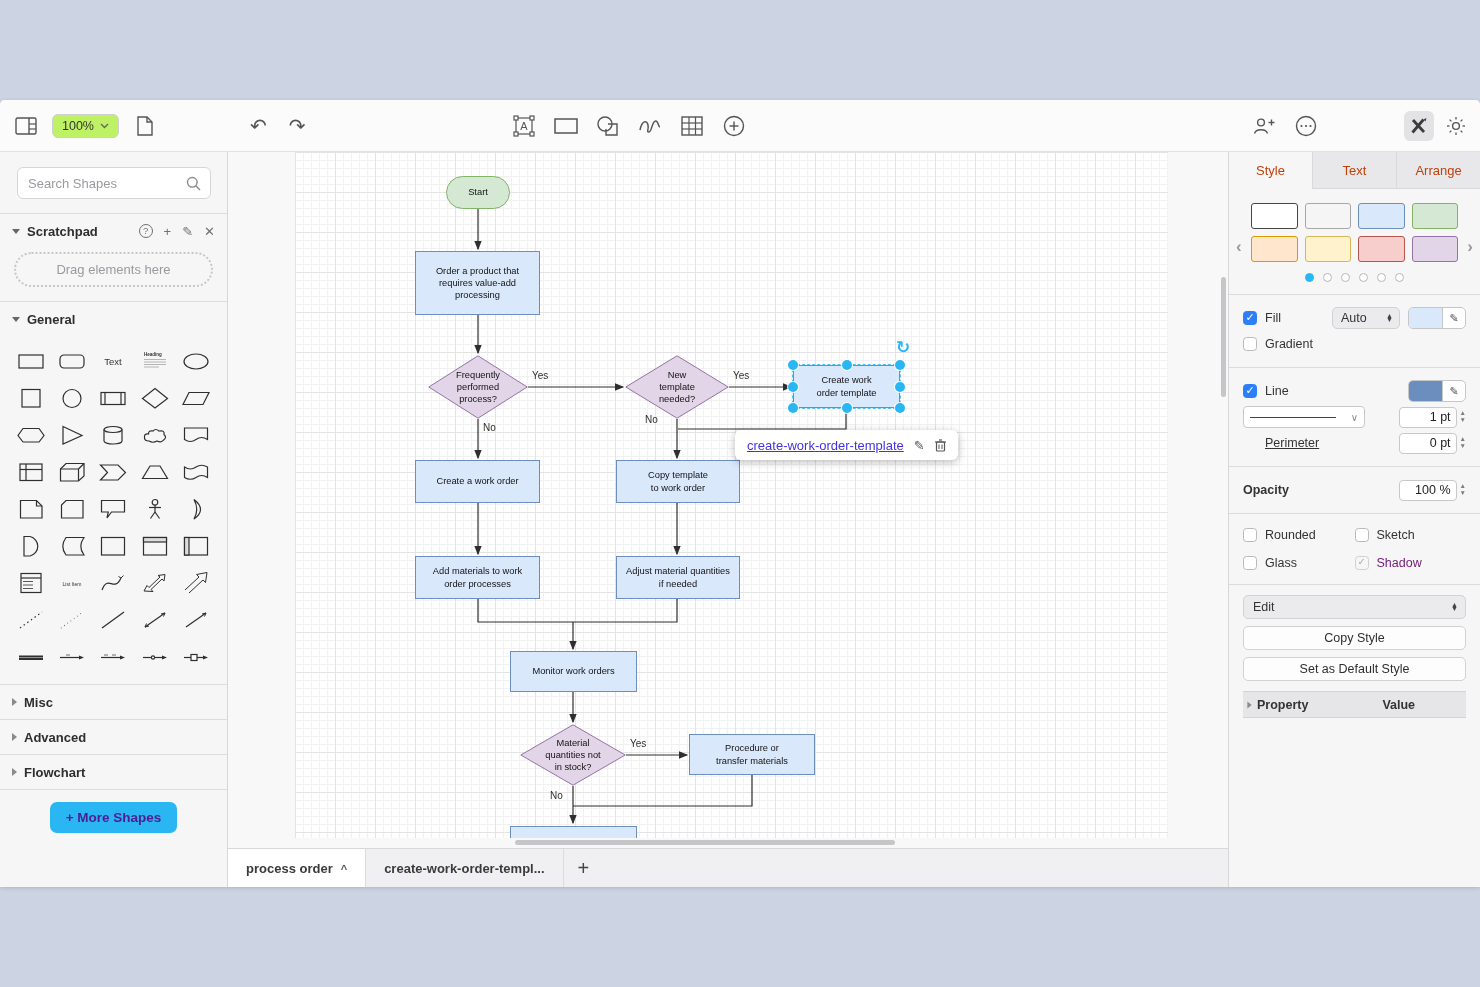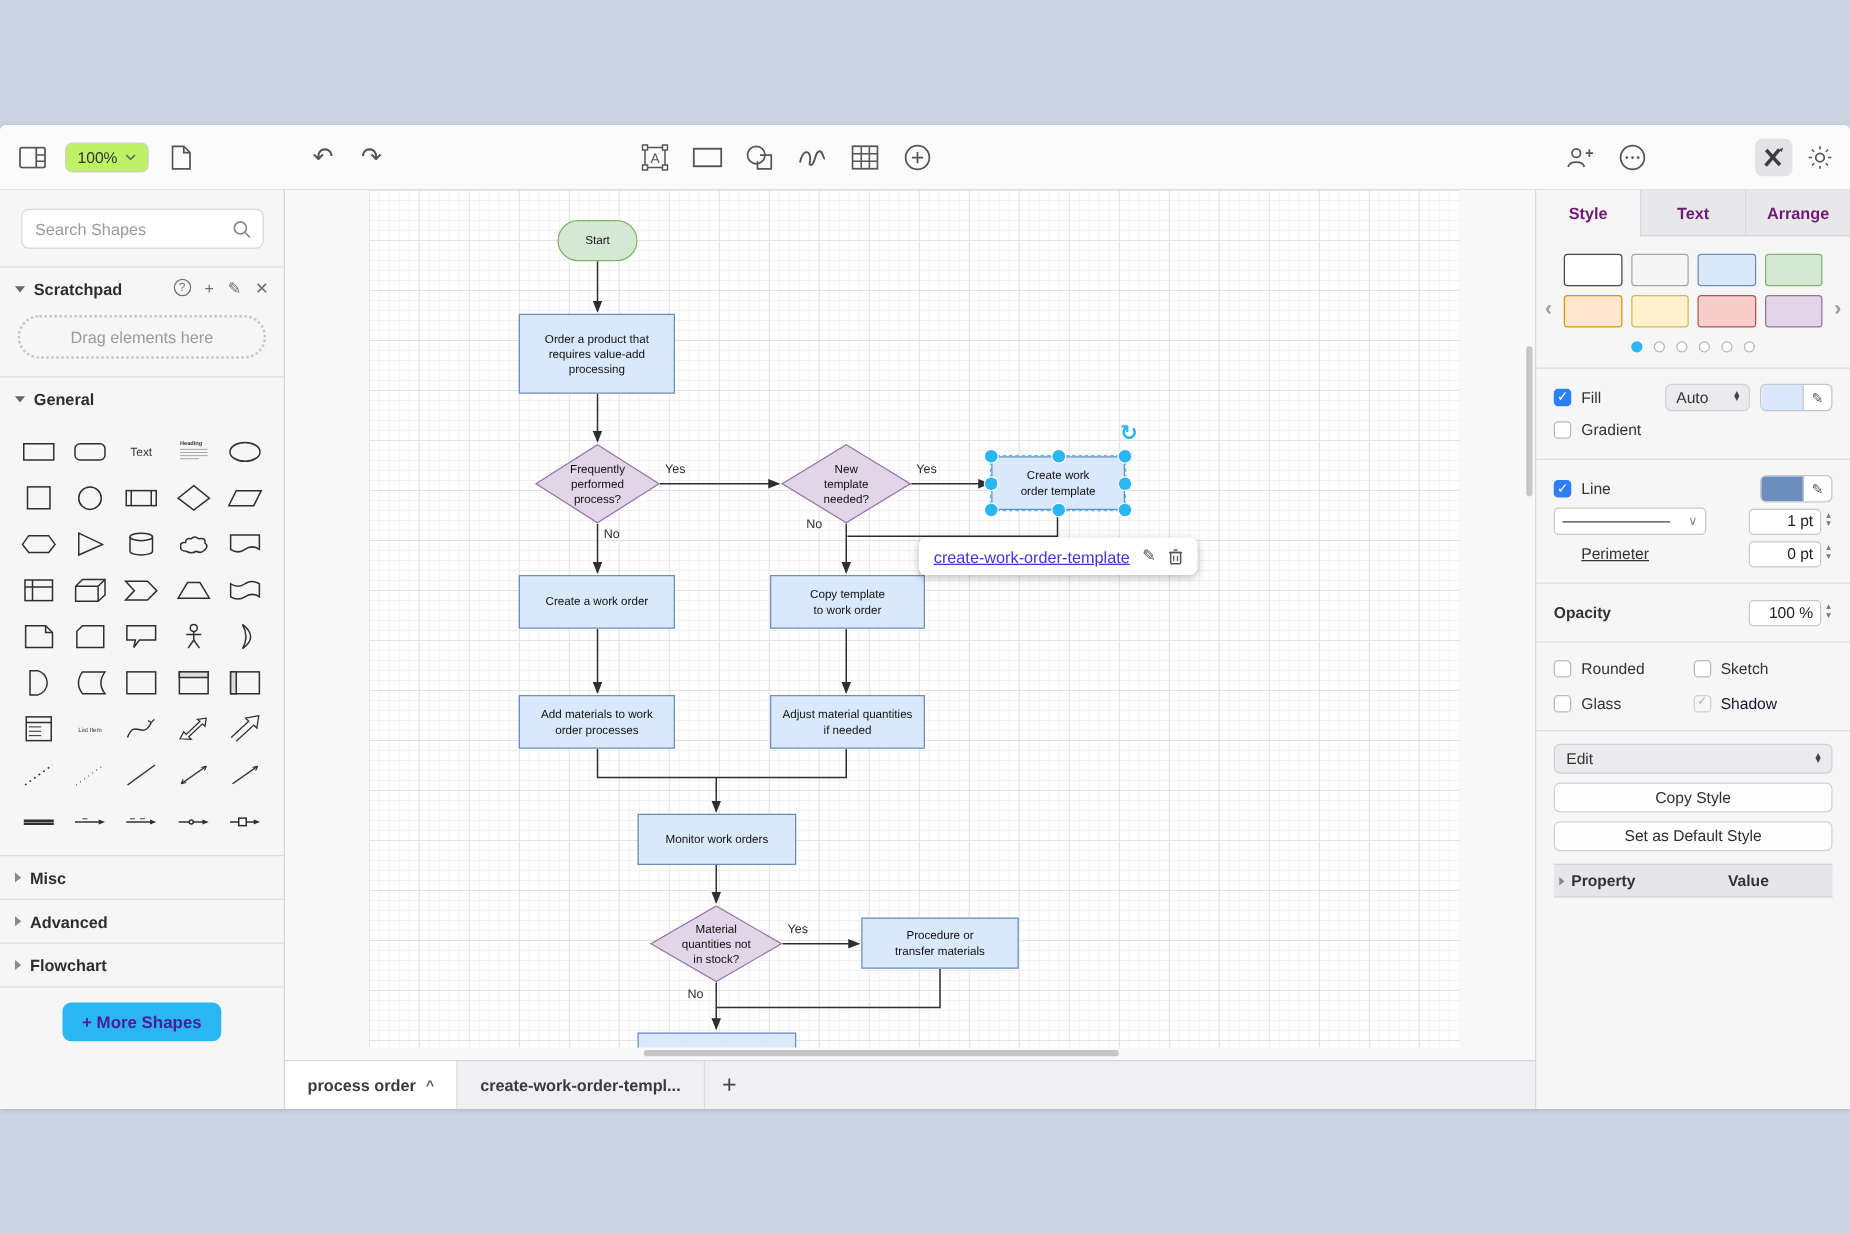--- a/index.html
+++ b/index.html
@@ -86,39 +86,39 @@
   .tabbar { height:39px; background:#f0f0f2; border-top:1px solid #d8d8da; display:flex; align-items:stretch; }
   .page-tab { display:flex; align-items:center; gap:8px; padding:0 18px; font-size:13px; font-weight:bold;
     color:#3a3a3c; border-right:1px solid #dcdcde; cursor:pointer; }
   .page-tab.active { background:#fff; }
   .page-tab .caret { color:#555; font-size:11px; transform:translateY(1px); }
   .add-tab { display:flex; align-items:center; padding:0 14px; font-size:20px; color:#444; cursor:pointer; }
 
   
   .panel { width:252px; background:#f6f6f7; border-left:1px solid #d8d8da; display:flex; flex-direction:column; font-size:12.5px; color:#333; }
   .ptabs { display:flex; height:37px; }
-  .ptab { flex:1; display:flex; align-items:center; justify-content:center; font-size:13px; font-weight:bold;
-    color:#701a75; background:#e8e8ea; border-left:1px solid #d9d9db; border-bottom:1px solid #d9d9db; cursor:pointer; }
+  .ptab { flex:1; display:flex; align-items:center; justify-content:center; font-size:13px; font-weight:normal;
+    color:#c2410c; background:#e8e8ea; border-left:1px solid #d9d9db; border-bottom:1px solid #d9d9db; cursor:pointer; }
   .ptab:first-child { border-left:none; }
   .ptab.active { background:transparent; border-bottom:1px solid transparent; }
   .swatch-area { position:relative; padding:14px 22px 8px 22px; }
   .sw-chev { position:absolute; top:48px; font-size:17px; color:#9a9a9e; font-weight:bold; cursor:pointer; }
   .sw-grid { display:grid; grid-template-columns:repeat(4,1fr); gap:7px; }
   .sw { height:26px; border-radius:3px; border:1px solid; cursor:pointer; }
   .dots { display:flex; justify-content:center; gap:9px; padding:11px 0 4px 0; }
   .dot { width:9px; height:9px; border-radius:50%; background:#fff; border:1px solid #b7b7bb; cursor:pointer; }
   .dot.on { background:#29b6f2; border-color:#29b6f2; }
   .sec { padding:10px 14px; border-top:1px solid #dcdcde; }
   .prow { display:flex; align-items:center; min-height:26px; gap:8px; }
   .cb { width:14px; height:14px; border:1px solid #b9b9bd; border-radius:3.5px; background:#fff; position:relative; flex:none; cursor:pointer; }
   .cb.on { background:#2d7ff9; border-color:#2d7ff9; }
   .cb.on::after { content:"✓"; position:absolute; left:1.5px; top:-1.5px; color:#fff; font-size:11px; font-weight:bold; }
   .cb.dis { border-color:#d0d0d3; background:transparent; }
   .cb.dis::after { content:"✓"; position:absolute; left:2px; top:-1px; color:#aeaeb2; font-size:10px; }
-  .lab-dis { color:#0f172a; }
+  .lab-dis { color:#701a75; }
   .mac-select { display:flex; align-items:center; background:#ebebee; border:1px solid #d2d2d5; border-radius:5px;
     height:22px; padding:0 6px 0 8px; gap:6px; cursor:pointer; }
   .updown { display:inline-flex; flex-direction:column; line-height:.62; font-size:7px; color:#444; }
   .swatch-group { display:flex; align-items:center; border:1px solid #c6c6c9; border-radius:5px; overflow:hidden; height:22px; background:#fff; cursor:pointer; }
   .swatch-color { width:34px; height:20px; border-right:1px solid #c6c6c9; }
   .swatch-pen { width:22px; display:flex; align-items:center; justify-content:center; font-size:11px; color:#555; }
   .num-wrap { display:flex; align-items:center; margin-left:auto; }
   .num-wrap input { width:58px; height:21px; border:1px solid #c8c8cb; border-radius:4px; background:#fff;
     text-align:right; padding-right:5px; font-size:12.5px; color:#222; outline:none; }
   .stepper { display:flex; flex-direction:column; margin-left:3px; font-size:6.5px; color:#7c7c80; line-height:1.05; cursor:pointer; }

